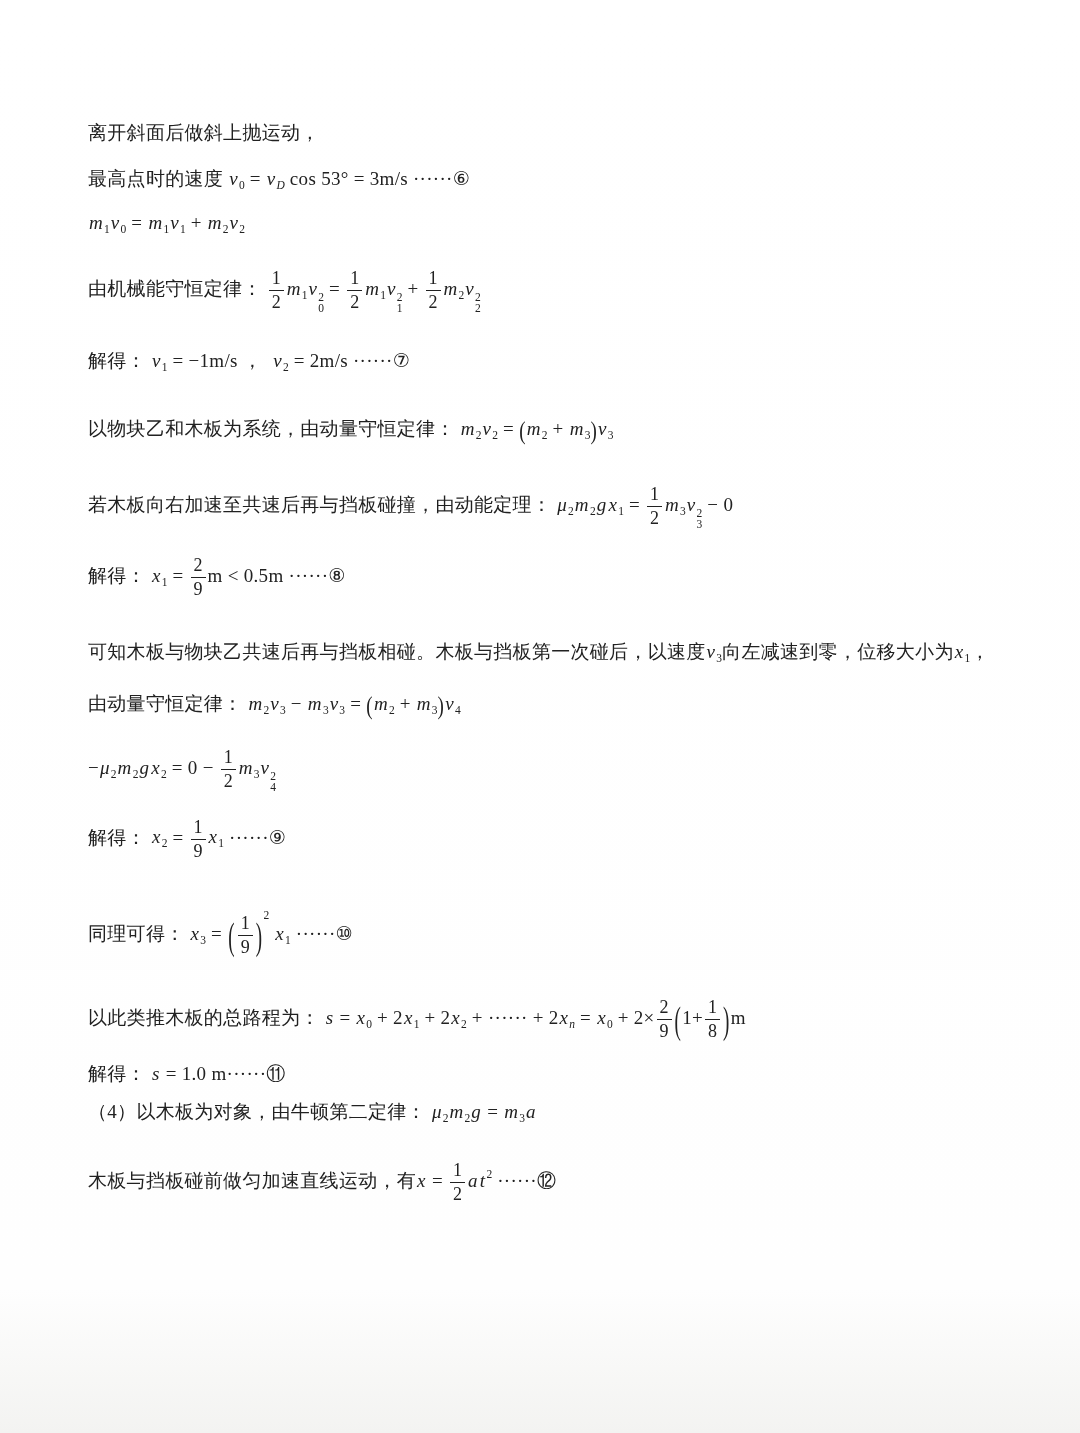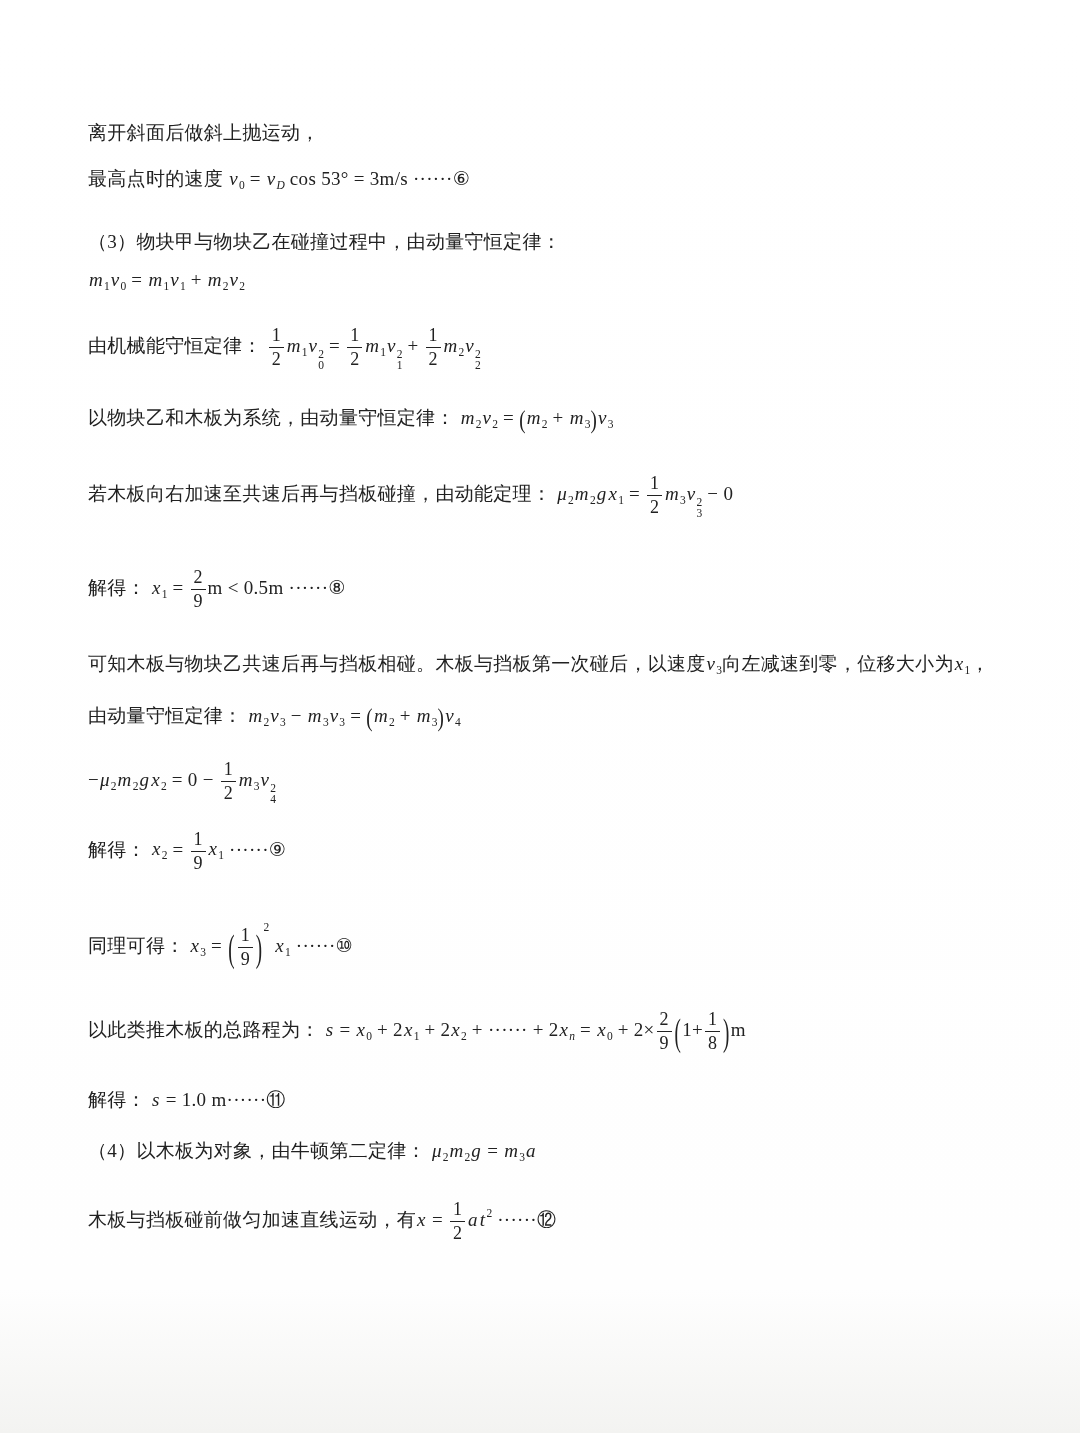--- a/index.html
+++ b/index.html
@@ -20,24 +20,24 @@
     padding:118px 54px 0 88px;
   }
   .line{
     line-height:30px;
     white-space:pre-wrap;
     letter-spacing:0.3px;
   }
   
   .l2{margin-top:16px}.l3{margin-top:27px}.l4{margin-top:8px}
   .l5{margin-top:24px}.l6{margin-top:32px}.l7{margin-top:32px}
-  .l8{margin-top:34px}.l9{margin-top:48px}.l10{margin-top:37px}
+  .l8{margin-top:34px}.l9{margin-top:25px}.l10{margin-top:37px}
   .l11{margin-top:15px}.l12{margin-top:16px}.l13{margin-top:30px}
   .l14{margin-top:22px}.l15{margin-top:24px}.l16{margin-top:38px}
-  .l17{margin-top:39px}.l18{margin-top:31px}.l19{margin-top:21px}
+  .l17{margin-top:39px}.l18{margin-top:17px}.l19{margin-top:8px}
   .l20{margin-top:26px}
   
   .mt{white-space:nowrap;}
   .var{font-style:italic;padding:0 1px;}
   .sb{font-size:11.5px;vertical-align:-4px;letter-spacing:0;}
   .sb.it{font-style:italic;}
   .sp{font-size:11.5px;vertical-align:9px;letter-spacing:0;}
   .sp.sph{vertical-align:21px;}
   .ss{display:inline-flex;flex-direction:column;font-size:11.5px;line-height:11px;
       vertical-align:-6px;letter-spacing:0;text-align:left;}
@@ -50,32 +50,32 @@
   .pmed .pch{transform:scaleY(1.3);}
   .pbig .pch{transform:scaleY(2.05);padding:0 1px;}
 </style>
 </head>
 <body>
 
 <div class="page">
   <div class="doc">
     <div class="line l1"><span class="tx">离开斜面后做斜上抛运动，</span></div>
     <div class="line l2"><span class="tx">最高点时的速度 </span><span class="mt"><span class="var">v</span><span class="sb">0</span></span><span class="tx"> = </span><span class="mt"><span class="var">v</span><span class="sb it">D</span></span><span class="tx"> cos 53° = 3m/s ······⑥</span></div>
-    <div class="line l3"><span class="tx">（3）物块甲与物块乙在碰撞过程中，由动量守恒定律：</span></div>
     <div class="line l4"><span class="mt"><span class="var">m</span><span class="sb">1</span></span><span class="mt"><span class="var">v</span><span class="sb">0</span></span><span class="tx"> = </span><span class="mt"><span class="var">m</span><span class="sb">1</span></span><span class="mt"><span class="var">v</span><span class="sb">1</span></span><span class="tx"> + </span><span class="mt"><span class="var">m</span><span class="sb">2</span></span><span class="mt"><span class="var">v</span><span class="sb">2</span></span></div>
     <div class="line l5"><span class="tx">由机械能守恒定律： </span><span class="mt"><span class="frac"><span class="num"><span class="tx">1</span></span><span class="den"><span class="tx">2</span></span></span></span><span class="mt"><span class="var">m</span><span class="sb">1</span></span><span class="mt"><span class="var">v</span><span class="ss">
             <span>2</span>
             <span>0</span>
           </span></span><span class="tx"> = </span><span class="mt"><span class="frac"><span class="num"><span class="tx">1</span></span><span class="den"><span class="tx">2</span></span></span></span><span class="mt"><span class="var">m</span><span class="sb">1</span></span><span class="mt"><span class="var">v</span><span class="ss">
             <span>2</span>
             <span>1</span>
           </span></span><span class="tx"> + </span><span class="mt"><span class="frac"><span class="num"><span class="tx">1</span></span><span class="den"><span class="tx">2</span></span></span></span><span class="mt"><span class="var">m</span><span class="sb">2</span></span><span class="mt"><span class="var">v</span><span class="ss">
             <span>2</span>
             <span>2</span>
           </span></span></div>
+    <div class="line l6"><span class="tx">解得： </span><span class="mt"><span class="var">v</span><span class="sb">1</span></span><span class="tx"> = −1m/s ，  </span><span class="mt"><span class="var">v</span><span class="sb">2</span></span><span class="tx"> = 2m/s ······⑦</span></div>
     <div class="line l7"><span class="tx">以物块乙和木板为系统，由动量守恒定律： </span><span class="mt"><span class="var">m</span><span class="sb">2</span></span><span class="mt"><span class="var">v</span><span class="sb">2</span></span><span class="tx"> = </span><span class="mt"><span class="pwrap pmed"><span class="pch">(</span><span class="pinner"><span class="mt"><span class="var">m</span><span class="sb">2</span></span><span class="tx"> + </span><span class="mt"><span class="var">m</span><span class="sb">3</span></span></span><span class="pch">)</span></span></span><span class="mt"><span class="var">v</span><span class="sb">3</span></span></div>
     <div class="line l8"><span class="tx">若木板向右加速至共速后再与挡板碰撞，由动能定理： </span><span class="mt"><span class="var">μ</span><span class="sb">2</span></span><span class="mt"><span class="var">m</span><span class="sb">2</span></span><span class="mt"><span class="var">g</span></span><span class="mt"><span class="var">x</span><span class="sb">1</span></span><span class="tx"> = </span><span class="mt"><span class="frac"><span class="num"><span class="tx">1</span></span><span class="den"><span class="tx">2</span></span></span></span><span class="mt"><span class="var">m</span><span class="sb">3</span></span><span class="mt"><span class="var">v</span><span class="ss">
             <span>2</span>
             <span>3</span>
           </span></span><span class="tx"> − 0</span></div>
     <div class="line l9"><span class="tx">解得： </span><span class="mt"><span class="var">x</span><span class="sb">1</span></span><span class="tx"> = </span><span class="mt"><span class="frac"><span class="num"><span class="tx">2</span></span><span class="den"><span class="tx">9</span></span></span></span><span class="tx">m &lt; 0.5m ······⑧</span></div>
     <div class="line l10"><span class="tx">可知木板与物块乙共速后再与挡板相碰。木板与挡板第一次碰后，以速度</span><span class="mt"><span class="var">v</span><span class="sb">3</span></span><span class="tx">向左减速到零，位移大小为</span><span class="mt"><span class="var">x</span><span class="sb">1</span></span><span class="tx">，</span></div>
     <div class="line l12"><span class="tx">由动量守恒定律： </span><span class="mt"><span class="var">m</span><span class="sb">2</span></span><span class="mt"><span class="var">v</span><span class="sb">3</span></span><span class="tx"> − </span><span class="mt"><span class="var">m</span><span class="sb">3</span></span><span class="mt"><span class="var">v</span><span class="sb">3</span></span><span class="tx"> = </span><span class="mt"><span class="pwrap pmed"><span class="pch">(</span><span class="pinner"><span class="mt"><span class="var">m</span><span class="sb">2</span></span><span class="tx"> + </span><span class="mt"><span class="var">m</span><span class="sb">3</span></span></span><span class="pch">)</span></span></span><span class="mt"><span class="var">v</span><span class="sb">4</span></span></div>
     <div class="line l14"><span class="tx">−</span><span class="mt"><span class="var">μ</span><span class="sb">2</span></span><span class="mt"><span class="var">m</span><span class="sb">2</span></span><span class="mt"><span class="var">g</span></span><span class="mt"><span class="var">x</span><span class="sb">2</span></span><span class="tx"> = 0 − </span><span class="mt"><span class="frac"><span class="num"><span class="tx">1</span></span><span class="den"><span class="tx">2</span></span></span></span><span class="mt"><span class="var">m</span><span class="sb">3</span></span><span class="mt"><span class="var">v</span><span class="ss">
             <span>2</span>

